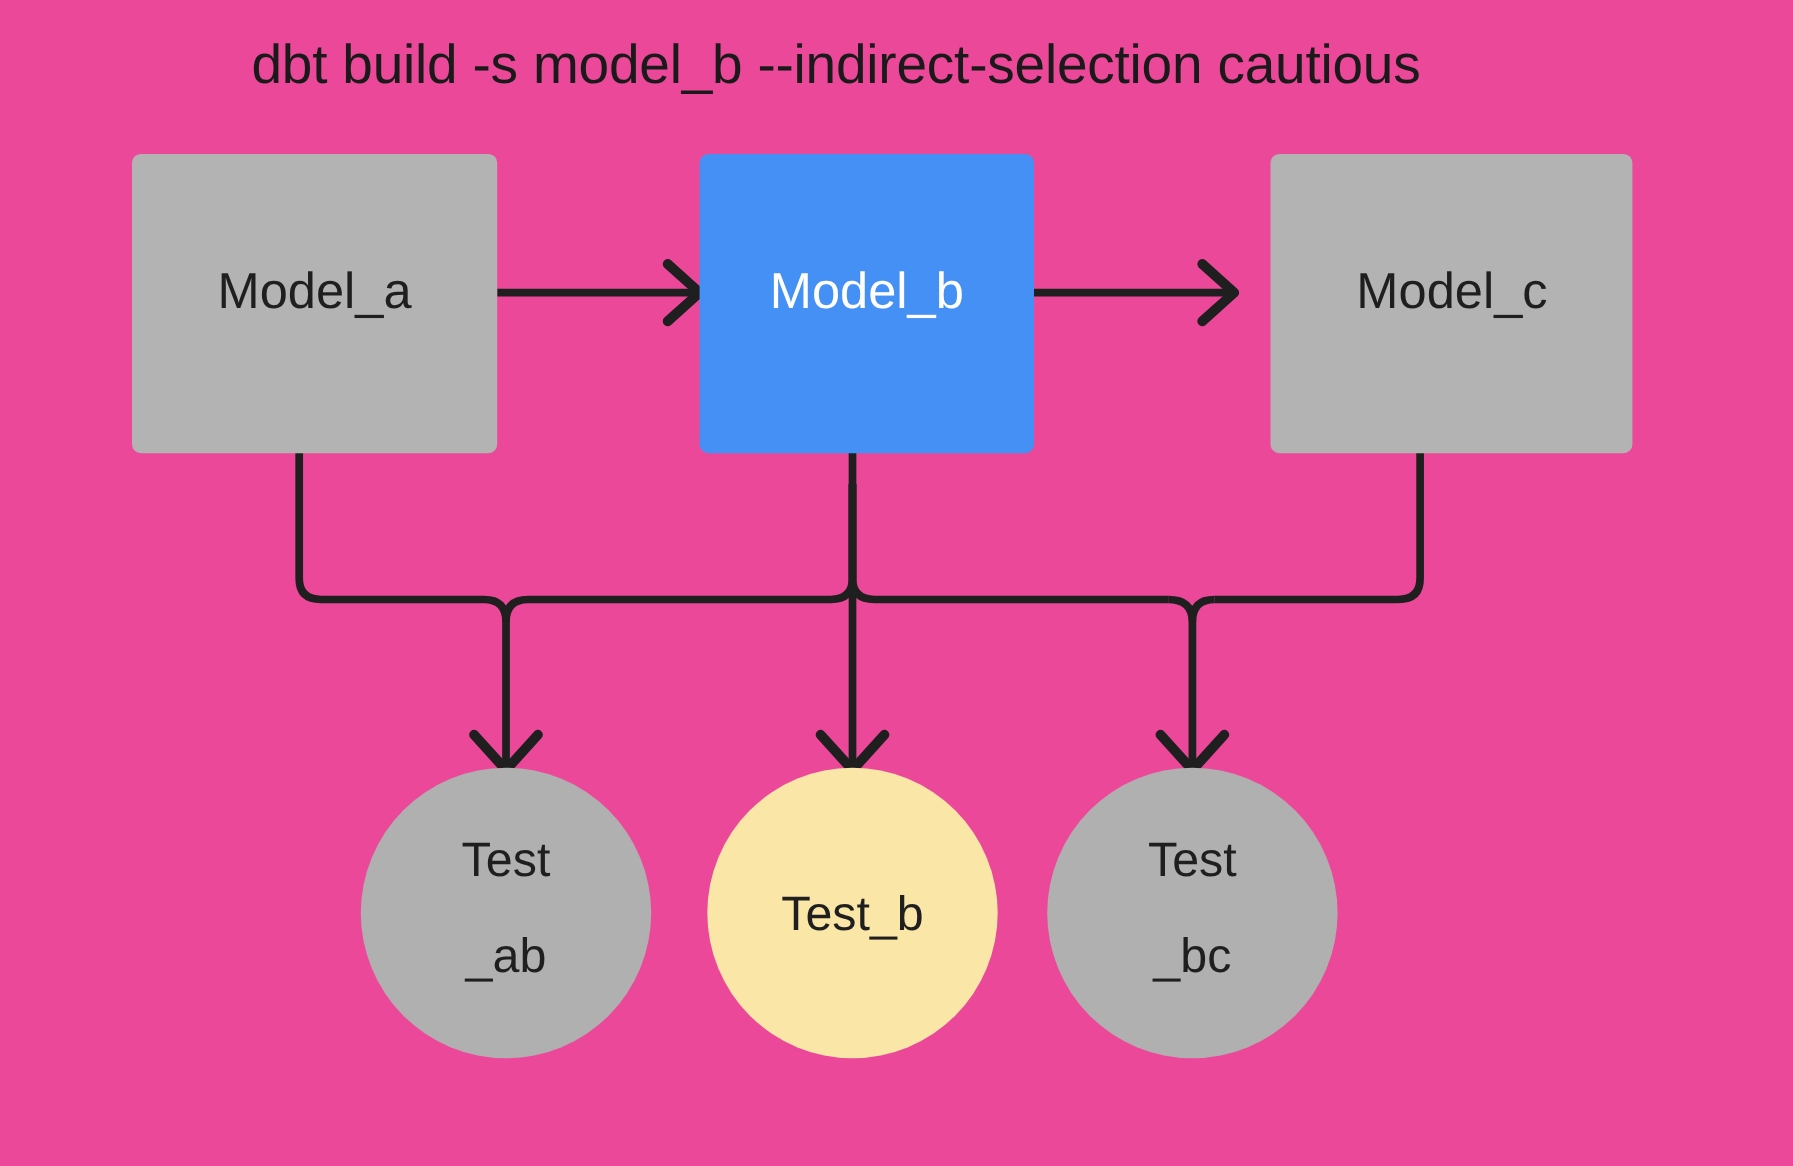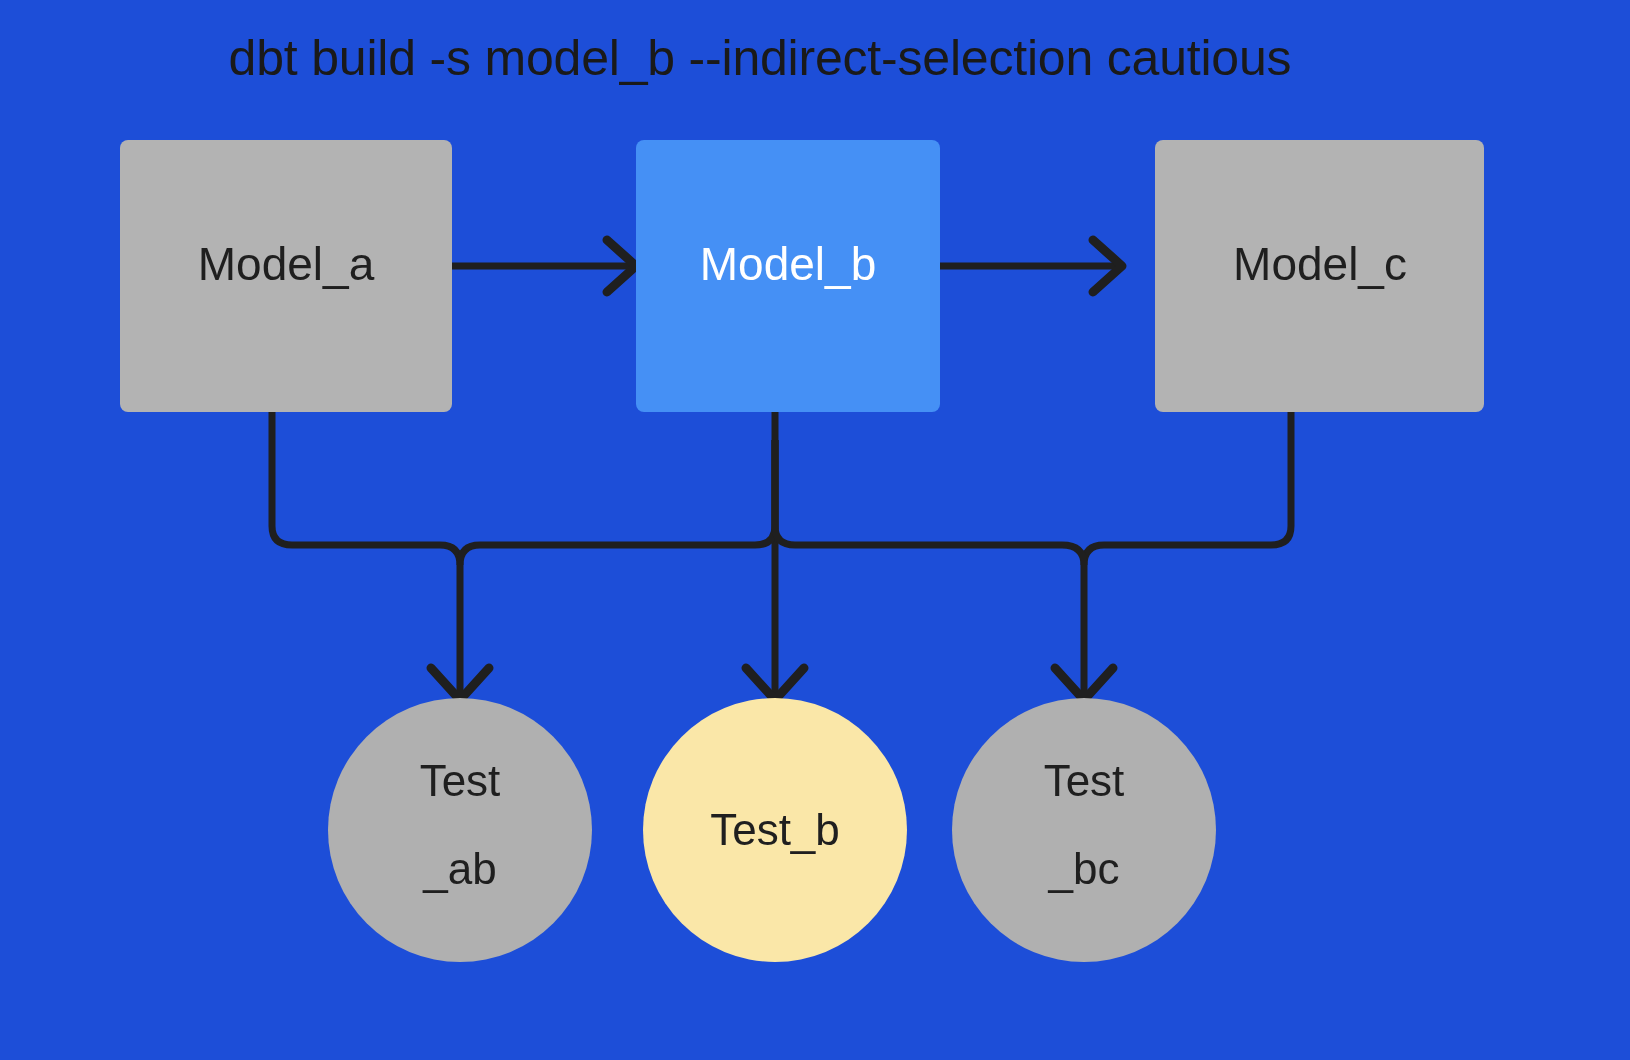--- a/index.html
+++ b/index.html
@@ -11,21 +11,21 @@
   body {
     width: 1630px;
     height: 1060px;
     overflow: hidden;
     font-family: "Liberation Sans", sans-serif;
   }
   #diagram-root {
     position: relative;
     width: 1630px;
     height: 1060px;
-    background: #1d4ed8;
+    background: #ec4899;
   }
   svg#dag-svg {
     position: absolute;
     top: 0;
     left: 0;
     width: 1630px;
     height: 1060px;
     display: block;
   }
   .node-label {

